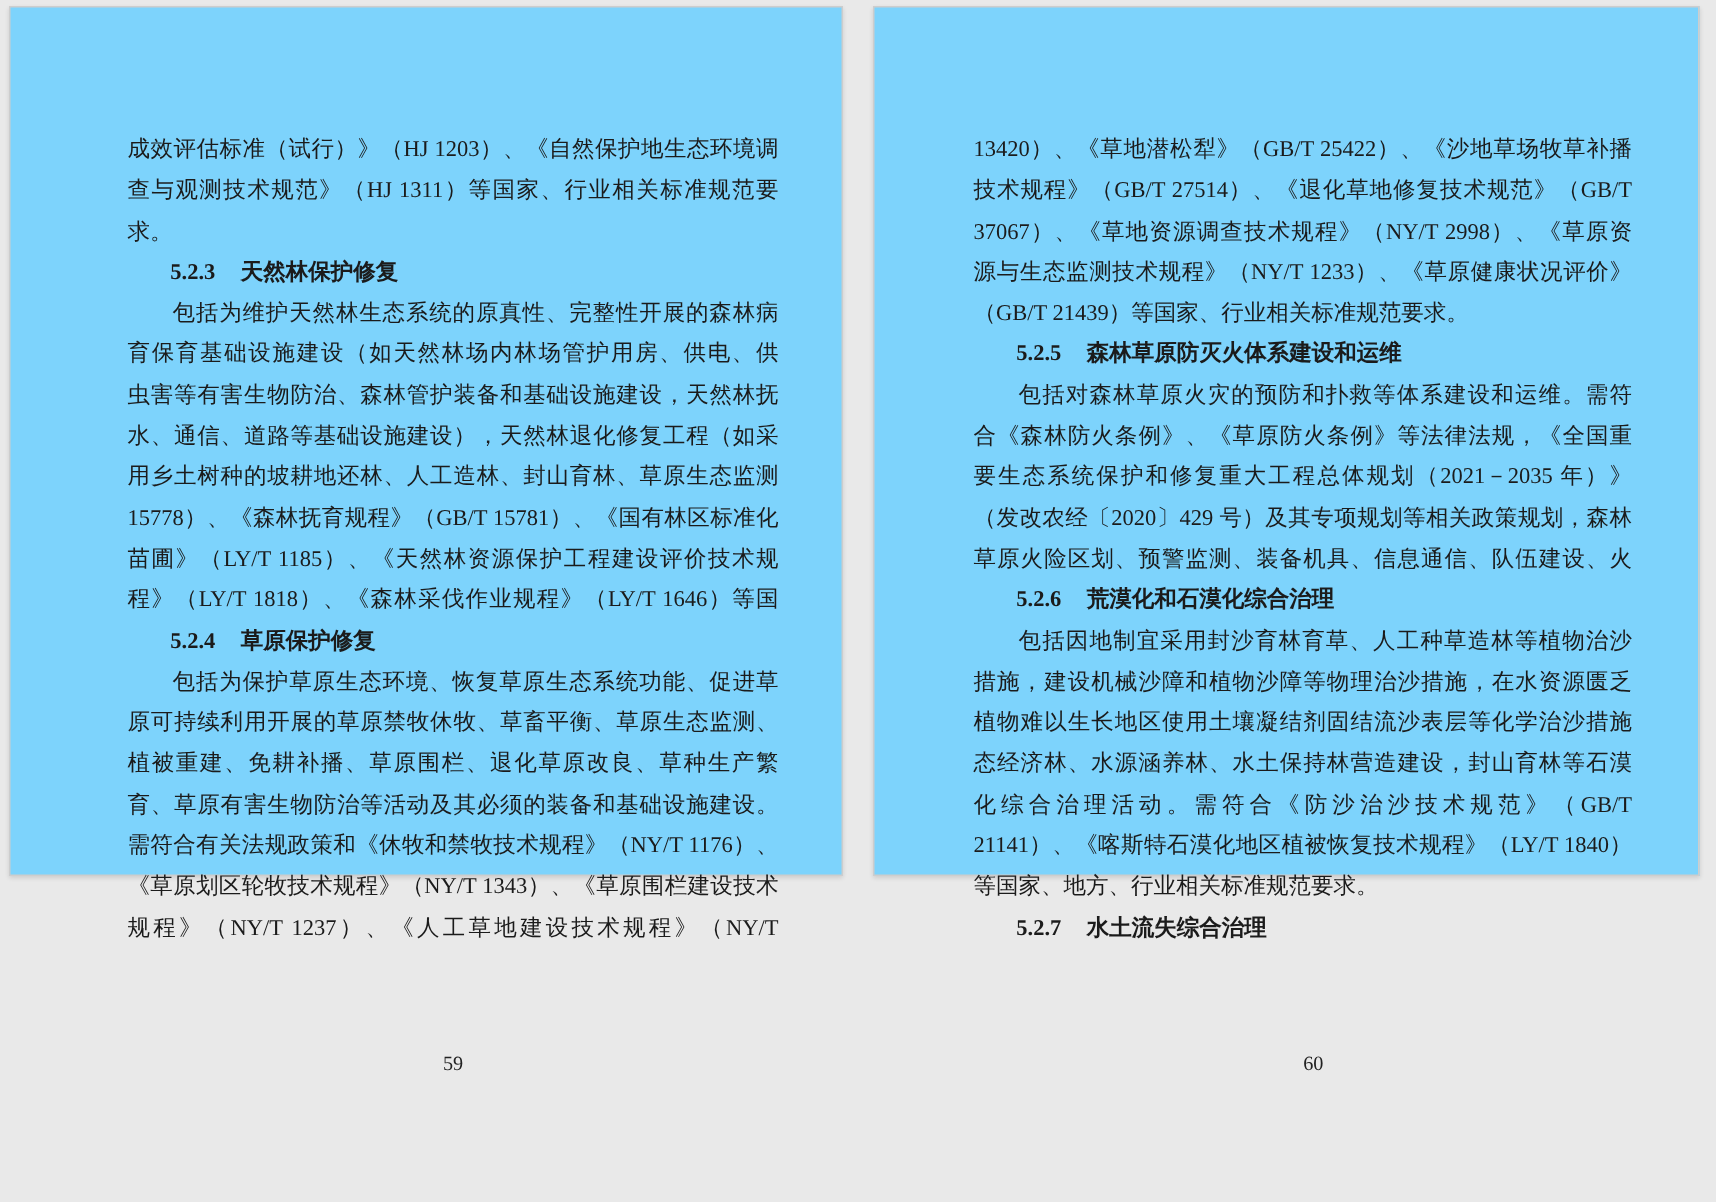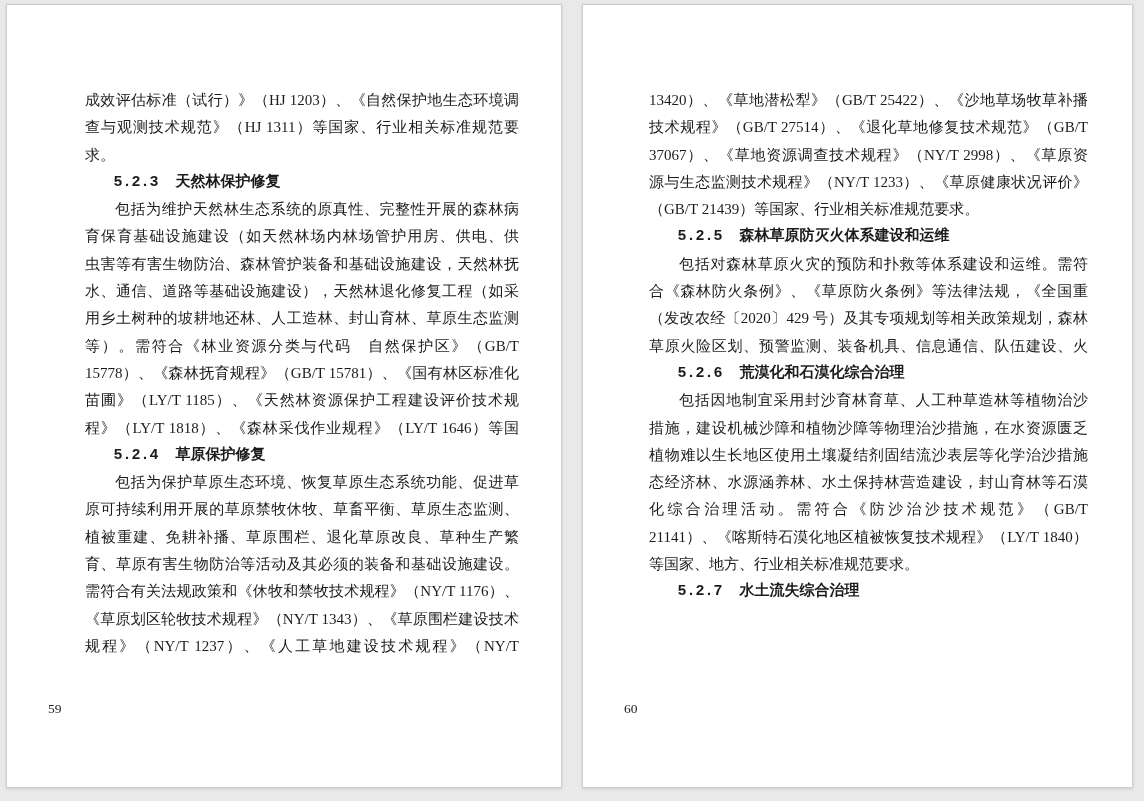--- a/index.html
+++ b/index.html
@@ -2,58 +2,57 @@
 <html><head>
 <meta charset="utf-8">
 <style>
   html,body{margin:0;padding:0;}
   body{
     width:1144px;height:801px;position:relative;overflow:hidden;
     background:#e9e9e9;
     font-family:"Liberation Serif","DejaVu Serif",serif;
   }
   .page{
-    position:absolute;top:4px;height:784px;background:#ffffff;
+    position:absolute;top:4px;height:580px;background:#7dd3fc;
     border:1px solid #cdcdcd;box-sizing:border-box;
     box-shadow:0 1px 3px rgba(0,0,0,.12);
     color:#1b1b1b;
   }
   #page-left{left:6px;width:556px;padding:82px 42px 0 78px;}
   #page-right{left:582px;width:551px;padding:82px 44px 0 66px;}
   .line{
     font-size:15px;line-height:27.3px;height:27.3px;
     text-align:justify;word-break:keep-all;white-space:nowrap;
   }
   .line.fill{
     white-space:normal;
     text-align-last:justify;
     text-justify:inter-character;
   }
   .line.indent{text-indent:2em;}
-  .line.heading{font-weight:bold;white-space:nowrap;text-indent:1.9em;font-family:Liberation Mono, monospace;}
+  .line.heading{font-weight:bold;white-space:nowrap;text-indent:1.9em;}
   .heading .hnum{margin-right:17px;}
   .pagenum{
     position:absolute;top:696px;left:0;right:5px;
-    text-align:left;font-size:13.5px;color:#222222;padding-left:41px;
+    text-align:center;font-size:13.5px;color:#222222;padding-left:41px;
   }
 </style>
 </head>
 <body>
 
 <div class="page" id="page-left">
   <div class="line fill">成效评估标准（试行）》（HJ 1203）、《自然保护地生态环境调</div>
     <div class="line fill">查与观测技术规范》（HJ 1311）等国家、行业相关标准规范要</div>
     <div class="line">求。</div>
     <div class="line heading"><span class="hnum">5.2.3</span><span>天然林保护修复</span></div>
     <div class="line fill indent">包括为维护天然林生态系统的原真性、完整性开展的森林病</div>
     <div class="line fill">育保育基础设施建设（如天然林场内林场管护用房、供电、供</div>
     <div class="line fill">虫害等有害生物防治、森林管护装备和基础设施建设，天然林抚</div>
     <div class="line fill">水、通信、道路等基础设施建设），天然林退化修复工程（如采</div>
     <div class="line fill">用乡土树种的坡耕地还林、人工造林、封山育林、草原生态监测</div>
-    <div class="line fill">等）。需符合《林业资源分类与代码　自然保护区》（GB/T</div>
     <div class="line fill">15778）、《森林抚育规程》（GB/T 15781）、《国有林区标准化</div>
     <div class="line fill">苗圃》（LY/T 1185）、《天然林资源保护工程建设评价技术规</div>
     <div class="line fill">程》（LY/T 1818）、《森林采伐作业规程》（LY/T 1646）等国</div>
     <div class="line heading"><span class="hnum">5.2.4</span><span>草原保护修复</span></div>
     <div class="line fill indent">包括为保护草原生态环境、恢复草原生态系统功能、促进草</div>
     <div class="line fill">原可持续利用开展的草原禁牧休牧、草畜平衡、草原生态监测、</div>
     <div class="line fill">植被重建、免耕补播、草原围栏、退化草原改良、草种生产繁</div>
     <div class="line fill">育、草原有害生物防治等活动及其必须的装备和基础设施建设。</div>
     <div class="line fill">需符合有关法规政策和《休牧和禁牧技术规程》（NY/T 1176）、</div>
     <div class="line fill">《草原划区轮牧技术规程》（NY/T 1343）、《草原围栏建设技术</div>
@@ -63,20 +62,21 @@
 
 <div class="page" id="page-right">
   <div class="line fill">13420）、《草地潜松犁》（GB/T 25422）、《沙地草场牧草补播</div>
     <div class="line fill">技术规程》（GB/T 27514）、《退化草地修复技术规范》（GB/T</div>
     <div class="line fill">37067）、《草地资源调查技术规程》（NY/T 2998）、《草原资</div>
     <div class="line fill">源与生态监测技术规程》（NY/T 1233）、《草原健康状况评价》</div>
     <div class="line">（GB/T 21439）等国家、行业相关标准规范要求。</div>
     <div class="line heading"><span class="hnum">5.2.5</span><span>森林草原防灭火体系建设和运维</span></div>
     <div class="line fill indent">包括对森林草原火灾的预防和扑救等体系建设和运维。需符</div>
     <div class="line fill">合《森林防火条例》、《草原防火条例》等法律法规，《全国重</div>
+    <div class="line fill">要生态系统保护和修复重大工程总体规划（2021－2035 年）》</div>
     <div class="line fill">（发改农经〔2020〕429 号）及其专项规划等相关政策规划，森林</div>
     <div class="line fill">草原火险区划、预警监测、装备机具、信息通信、队伍建设、火</div>
     <div class="line heading"><span class="hnum">5.2.6</span><span>荒漠化和石漠化综合治理</span></div>
     <div class="line fill indent">包括因地制宜采用封沙育林育草、人工种草造林等植物治沙</div>
     <div class="line fill">措施，建设机械沙障和植物沙障等物理治沙措施，在水资源匮乏</div>
     <div class="line fill">植物难以生长地区使用土壤凝结剂固结流沙表层等化学治沙措施</div>
     <div class="line fill">态经济林、水源涵养林、水土保持林营造建设，封山育林等石漠</div>
     <div class="line fill">化综合治理活动。需符合《防沙治沙技术规范》（GB/T</div>
     <div class="line fill">21141）、《喀斯特石漠化地区植被恢复技术规程》（LY/T 1840）</div>
     <div class="line">等国家、地方、行业相关标准规范要求。</div>

